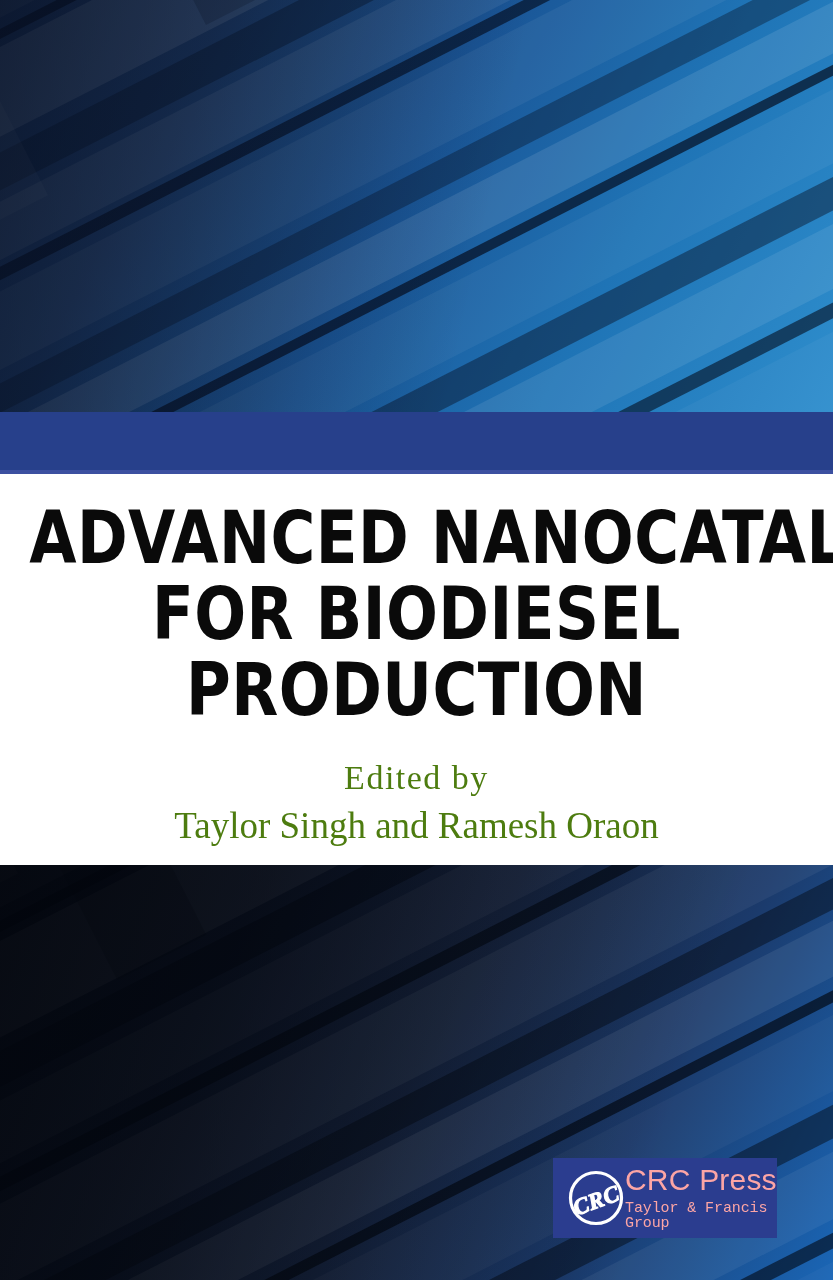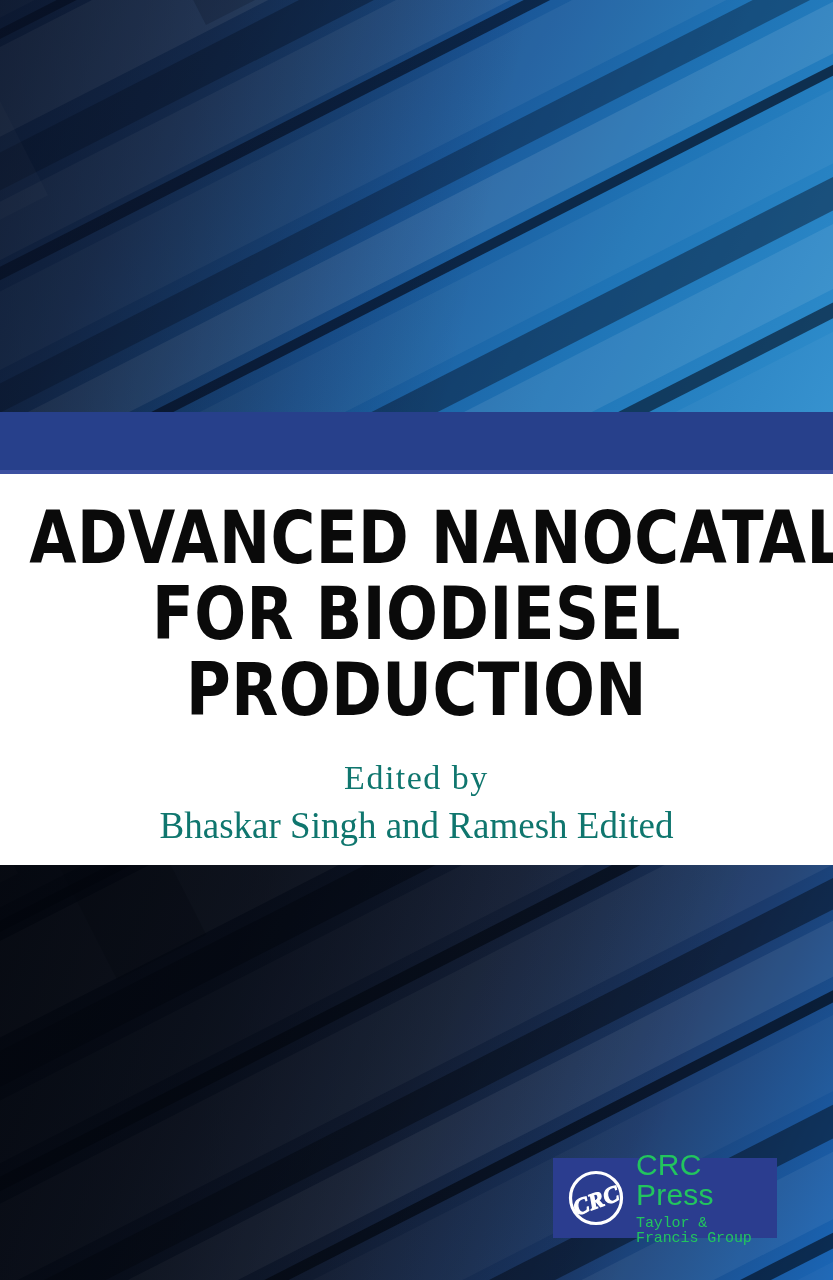--- a/index.html
+++ b/index.html
@@ -127,21 +127,21 @@
     transform-origin: center top;
   }
   .book-title .tline { display: block; white-space: nowrap; }
 
   .byline {
     position: absolute;
     left: 0;
     top: 282px;
     width: 833px;
     text-align: center;
-    color: #0f766e;
+    color: #4d7c0f;
     font-family: "Liberation Serif", "DejaVu Serif", serif;
   }
   .byline .edited {
     display: block;
     font-size: 34px;
     line-height: 44px;
     letter-spacing: 1.5px;
   }
   .byline .editors {
     display: block;
@@ -218,22 +218,21 @@
     box-sizing: border-box;
   }
   .crc-mark {
     width: 58px;
     height: 58px;
     flex: 0 0 58px;
     position: relative;
   }
   .crc-mark svg { display: block; }
   .crc-words {
-    margin-left: 11px;
-    color: #22c55e;
+    color: #fca5a5;
     line-height: 1;
   }
   .crc-words .crc-main {
     display: block;
     font-family: "Liberation Sans", sans-serif;
     font-size: 30px;
     font-weight: 400;
     letter-spacing: 0.2px;
   }
   .crc-words .crc-sub {
@@ -286,21 +285,21 @@
   <div class="title-panel">
 
     <div class="book-title">
       <span class="tline">ADVANCED NANOCATALYSTS</span>
       <span class="tline">FOR BIODIESEL</span>
       <span class="tline">PRODUCTION</span>
     </div>
 
     <div class="byline">
       <span class="edited">Edited by</span>
-      <span class="editors">Bhaskar Singh and Ramesh Edited</span>
+      <span class="editors">Taylor Singh and Ramesh Oraon</span>
     </div>
 
   </div>
 
   <div class="bottom-art">
     <div class="stripes">
       <i class="bb1"></i>
         <i class="bb2"></i>
         <i class="bb3"></i>
         <i class="bb4"></i>

